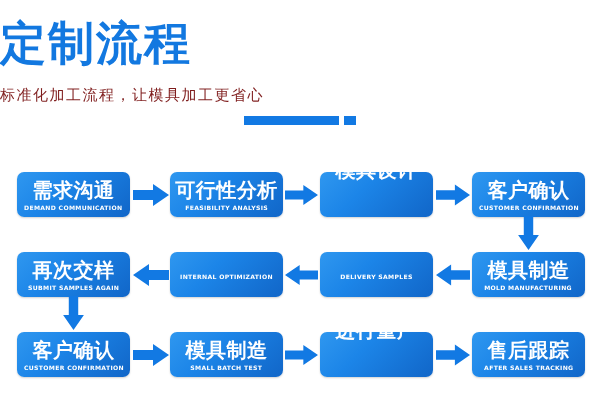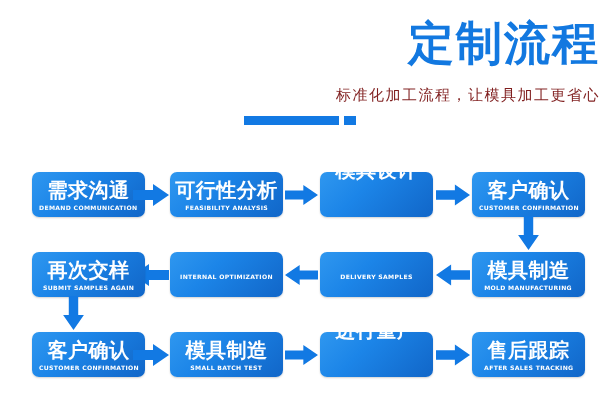--- a/index.html
+++ b/index.html
@@ -13,21 +13,21 @@
     height: 401px;
     overflow: hidden;
     font-family: "DejaVu Sans", "Liberation Sans", sans-serif;
     position: relative;
   }
 
   
   #header {
     width: 600px;
     padding-top: 16px;
-    text-align: right;
+    text-align: left;
   }
   #page-title {
     font-size: 46px;
     line-height: 54px;
     font-weight: bold;
     color: #1278e0;
     letter-spacing: 2px;
     margin: 0;
   }
   #page-subtitle {
@@ -92,21 +92,21 @@
     font-size: 6px;
     line-height: 9px;
     font-weight: bold;
     letter-spacing: 0.3px;
     white-space: nowrap;
     margin-top: 1px;
     transform: scaleX(1.02);
   }
 
   
-  .c1 { left: 32px; }
+  .c1 { left: 17px; }
   .c2 { left: 170px; }
   .c3 { left: 320px; gap: 40px; }
   .c4 { left: 472px; }
   
   .r1 { top: 17px; }
   .r2 { top: 97px; text-align: center; }
   .r3 { top: 177px; }
 
   
   .arrow {

